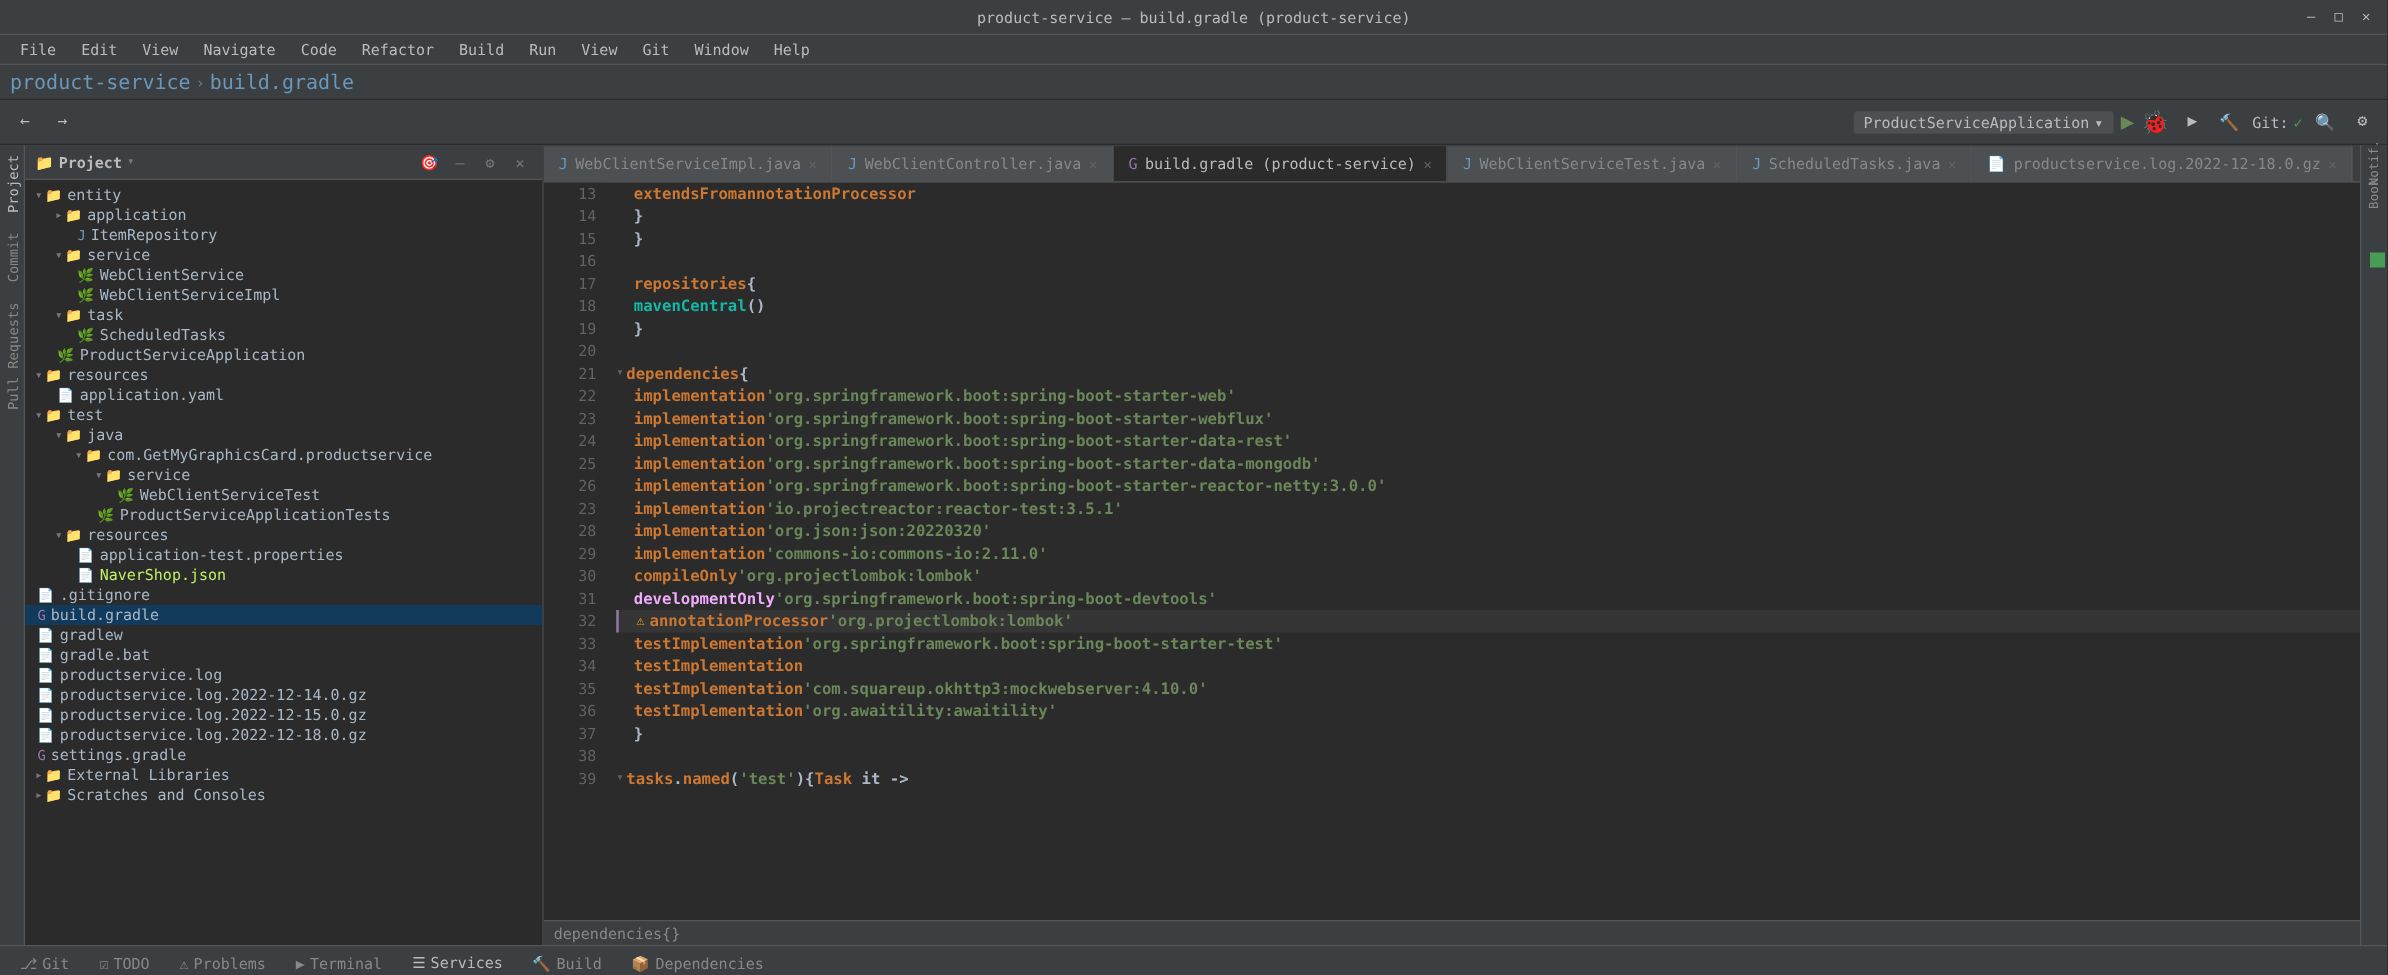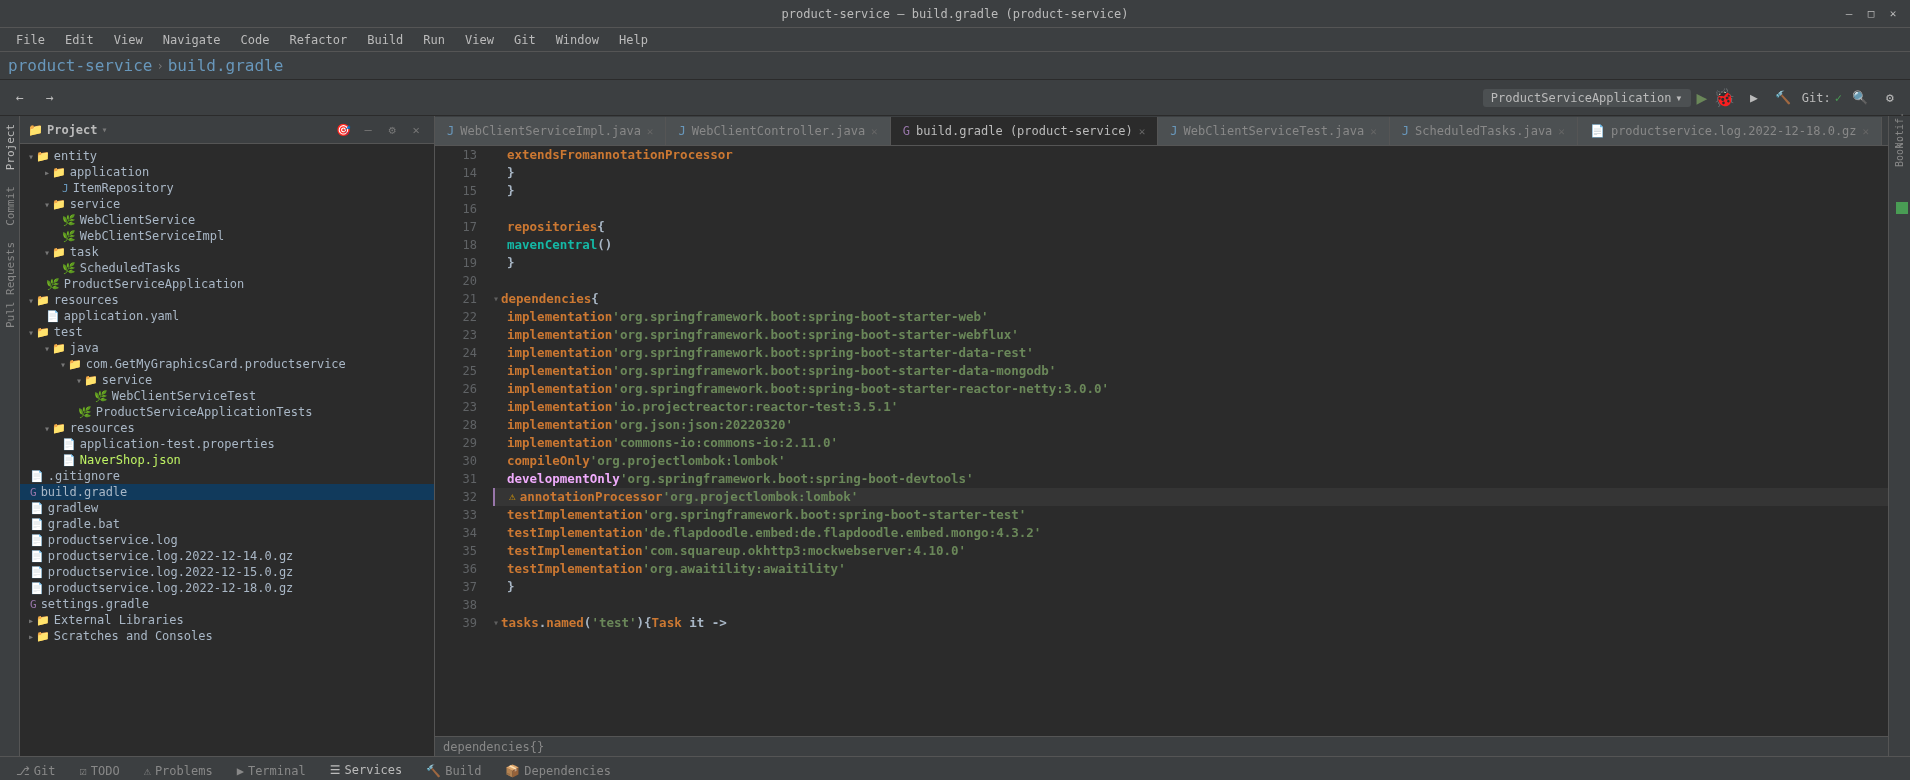--- a/index.html
+++ b/index.html
@@ -661,21 +661,21 @@
           <div class="code-line"><span style="display:inline-block;width:14px"></span>    <span style="color:#cc7832">implementation</span> <span style="color:#6a8759">'org.springframework.boot:spring-boot-starter-data-rest'</span></div>
           <div class="code-line"><span style="display:inline-block;width:14px"></span>    <span style="color:#cc7832">implementation</span> <span style="color:#6a8759">'org.springframework.boot:spring-boot-starter-data-mongodb'</span></div>
           <div class="code-line"><span style="display:inline-block;width:14px"></span>    <span style="color:#cc7832">implementation</span> <span style="color:#6a8759">'org.springframework.boot:spring-boot-starter-reactor-netty:3.0.0'</span></div>
           <div class="code-line"><span style="display:inline-block;width:14px"></span>    <span style="color:#cc7832">implementation</span> <span style="color:#6a8759">'io.projectreactor:reactor-test:3.5.1'</span></div>
           <div class="code-line"><span style="display:inline-block;width:14px"></span>    <span style="color:#cc7832">implementation</span> <span style="color:#6a8759">'org.json:json:20220320'</span></div>
           <div class="code-line"><span style="display:inline-block;width:14px"></span>    <span style="color:#cc7832">implementation</span> <span style="color:#6a8759">'commons-io:commons-io:2.11.0'</span></div>
           <div class="code-line"><span style="display:inline-block;width:14px"></span>    <span style="color:#cc7832">compileOnly</span> <span style="color:#6a8759">'org.projectlombok:lombok'</span></div>
           <div class="code-line"><span style="display:inline-block;width:14px"></span>    <span style="color:#f0abfc">developmentOnly</span> <span style="color:#6a8759">'org.springframework.boot:spring-boot-devtools'</span></div>
           <div class="code-line cursor-line"><span style="display:inline-block;width:14px"></span><span class="warning-icon">⚠</span>    <span style="color:#cc7832">annotationProcessor</span> <span style="color:#6a8759">'org.projectlombok:lombok'</span></div>
           <div class="code-line"><span style="display:inline-block;width:14px"></span>    <span style="color:#cc7832">testImplementation</span> <span style="color:#6a8759">'org.springframework.boot:spring-boot-starter-test'</span></div>
-          <div class="code-line"><span style="display:inline-block;width:14px"></span>    <span style="color:#cc7832">testImplementation</span> <span style="color:#6a8759">'de.flapdoodle.embed:de.flapdoodle.embed.mongo:4.3.2'</span></div>
+          <div class="code-line"><span style="display:inline-block;width:14px"></span>    <span style="color:#cc7832">testImplementation</span> </div>
           <div class="code-line"><span style="display:inline-block;width:14px"></span>    <span style="color:#cc7832">testImplementation</span> <span style="color:#6a8759">'com.squareup.okhttp3:mockwebserver:4.10.0'</span></div>
           <div class="code-line"><span style="display:inline-block;width:14px"></span>    <span style="color:#cc7832">testImplementation</span> <span style="color:#6a8759">'org.awaitility:awaitility'</span></div>
           <div class="code-line"><span style="display:inline-block;width:14px"></span><span style="color:#a9b7c6">}</span></div>
           <div class="code-line"><span style="display:inline-block;width:14px"></span></div>
           <div class="code-line"><span class="fold-arrow">▾</span><span style="color:#cc7832">tasks</span>.<span style="color:#cc7832">named</span><span style="color:#a9b7c6">(</span><span style="color:#6a8759">'test'</span><span style="color:#a9b7c6">)</span> <span style="color:#a9b7c6">{</span> <span style="color:#cc7832">Task</span> it -&gt;</div>
         </div>
     </div>
 
     <div style="background:#3c3f41;height:20px;display:flex;align-items:center;padding:0 8px;border-top:1px solid #555;font-size:12px;color:#888;">
       <span>dependencies{}</span>

